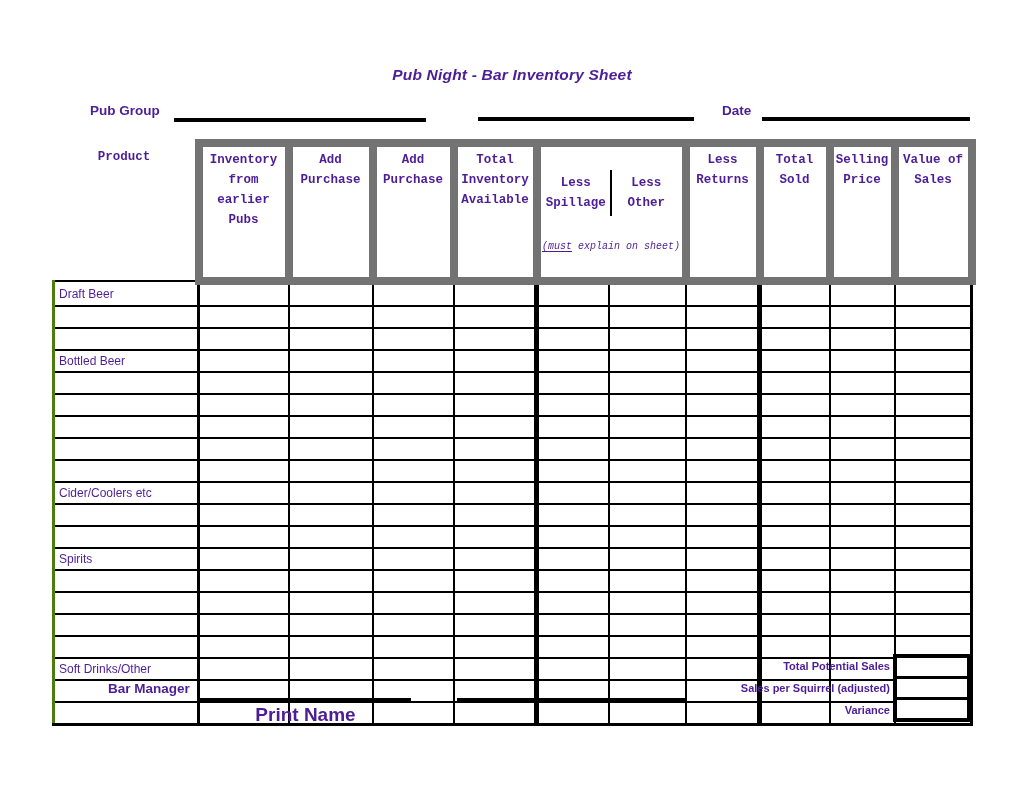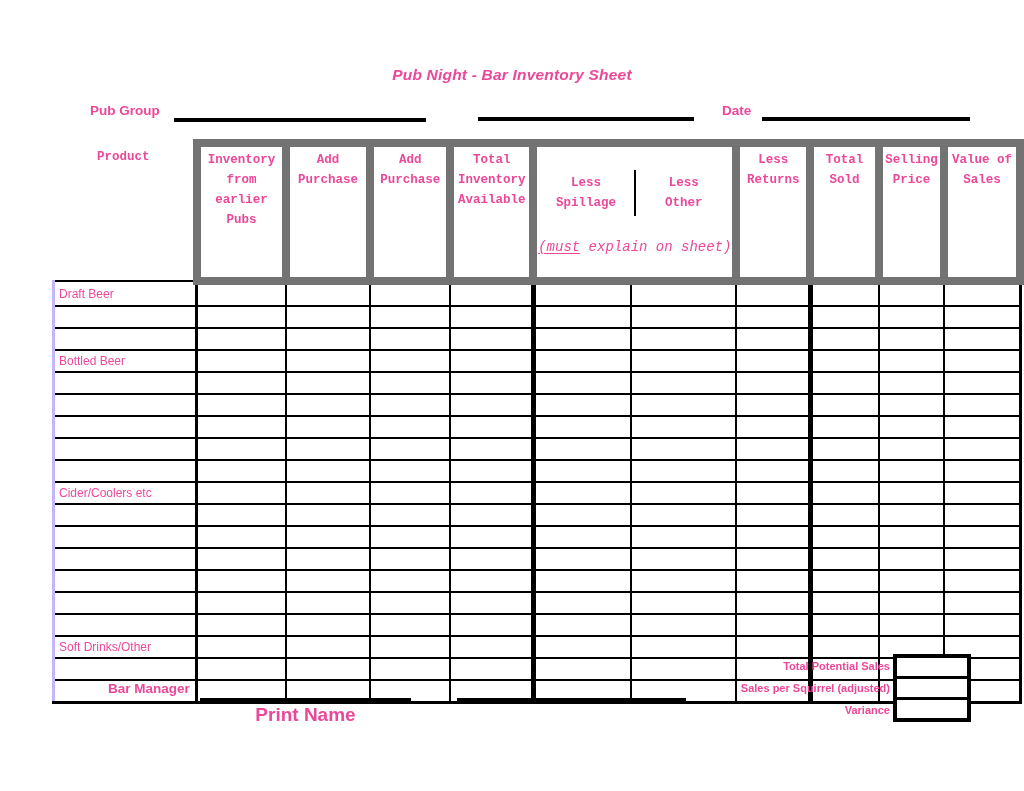--- a/index.html
+++ b/index.html
@@ -1,18 +1,18 @@
 <!DOCTYPE html>
 <html><head>
 <meta charset="utf-8">
 <style>
   html, body { margin:0; padding:0; background:#ffffff; }
   .page {
     position:relative; width:1024px; height:791px; background:#ffffff;
-    font-family:"Liberation Sans", sans-serif; color:#ec4899; overflow:hidden;
+    font-family:"Liberation Sans", sans-serif; color:#4c1d95; overflow:hidden;
   }
   .title {
     position:absolute; top:66px; left:0; width:1024px; text-align:center;
     font-weight:bold; font-style:italic; font-size:15.5px; letter-spacing:0.2px;
   }
   .field-label { position:absolute; font-weight:bold; font-size:13.5px; }
   .lbl-pub-group { left:90px; top:103px; }
   .lbl-date { left:722px; top:103px; }
   .blank-line { position:absolute; height:4px; background:#000; }
   .line-pub-group { left:174px; top:118px; width:252px; }
@@ -25,32 +25,32 @@
     border:8px solid #737373; font-weight:bold; font-size:12.5px; line-height:20px;
     vertical-align:top; padding:3px 1px 0 1px; text-align:center; white-space:pre-line;
   }
   table.inv th.product-header { border:none; padding-top:4px; }
   table.inv td {
     border:2px solid #000; height:20px; font-size:12px; font-weight:normal;
     padding:0 2px 0 4px; text-align:left; overflow:hidden; white-space:nowrap;
   }
   table.inv thead tr { height:66px;font-family:Liberation Mono, monospace; }
   table.inv tbody tr { height:22px; }
-  table.inv td.firstcol { border-left:3px solid #c4b5fd; }
+  table.inv td.firstcol { border-left:3px solid #4d7c0f; }
   table.inv td.prodsep  { border-left:3px solid #000; }
   table.inv .sep { border-left:5px solid #000; }
   table.inv td.lastcol { border-right:3px solid #000; }
   table.inv tbody tr:last-child td { border-bottom:3px solid #000; }
   
   th.combo { padding:0; }
   .combo-top { display:flex; align-items:stretch; }
   .combo-half { flex:1; padding-top:3px; line-height:20px; white-space:pre-line; }
   .combo-div { width:2px; background:#000; height:46px; }
   .combo-note {
-    font-style:italic; font-weight:normal; font-size:14px; text-align:center;
+    font-style:italic; font-weight:normal; font-size:10px; text-align:center;
     margin-top:1px; white-space:nowrap;
   }
   .combo-note u { text-underline-offset:2px; }
 
   
   .summary-label {
     position:absolute; left:500px; width:390px; height:22px; line-height:22px;
     text-align:right; font-weight:bold; font-size:11px;
   }
   .summary-boxes {
@@ -280,20 +280,33 @@
           <td></td>
           <td></td>
           <td class="sep"></td>
           <td></td>
           <td></td>
           <td class="sep"></td>
           <td></td>
           <td class="lastcol"></td>
         </tr>
         <tr>
+          <td class="firstcol">Spirits</td>
+          <td class="prodsep"></td>
+          <td></td>
+          <td></td>
+          <td></td>
+          <td class="sep"></td>
+          <td></td>
+          <td></td>
+          <td class="sep"></td>
+          <td></td>
+          <td class="lastcol"></td>
+        </tr>
+        <tr>
           <td class="firstcol"></td>
           <td class="prodsep"></td>
           <td></td>
           <td></td>
           <td></td>
           <td class="sep"></td>
           <td></td>
           <td></td>
           <td class="sep"></td>
           <td></td>

